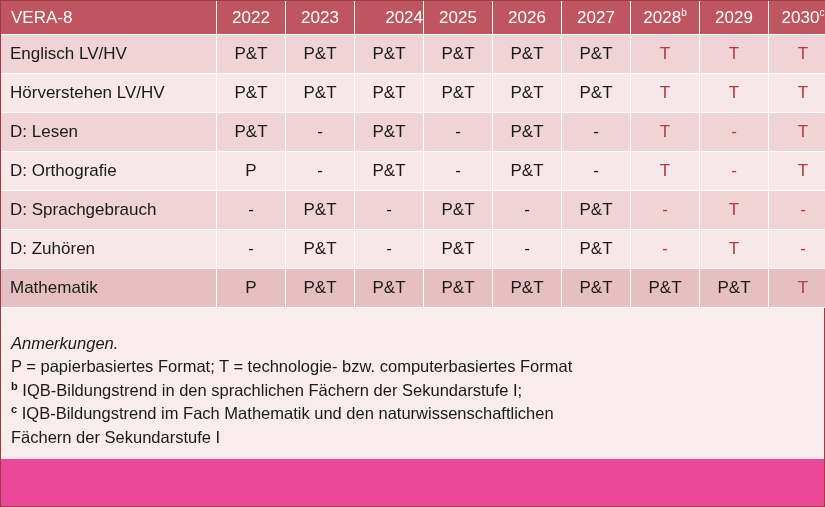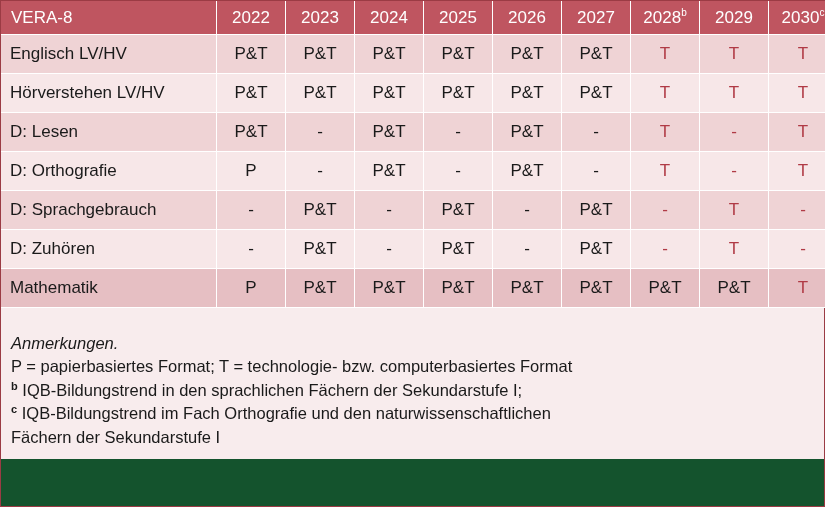--- a/index.html
+++ b/index.html
@@ -11,21 +11,21 @@
     font-family: "Liberation Sans", sans-serif;
     width: 825px;
     height: 507px;
     overflow: hidden;
   }
   .table-wrap {
     width: 825px;
     height: 507px;
     box-sizing: border-box;
     border: 1px solid #9b3b44;
-    background: #14532d;
+    background: #ec4899;
   }
   table.vera {
     border-collapse: collapse;
     width: 823px;
     table-layout: fixed;
   }
   table.vera th, table.vera td {
     padding: 0;
     margin: 0;
   }
@@ -97,21 +97,21 @@
 </head>
 <body>
 
 <div class="table-wrap">
   <table class="vera">
     <thead>
       <tr>
         <th class="row-label" style="width:205px;">VERA-8</th>
         <th style="width:68px;"><span>2022</span></th>
         <th style="width:68px;"><span>2023</span></th>
-        <th style="width:68px;"><span>2024</span></th>
+        <th style="width:68px;text-align:right;"><span>2024</span></th>
         <th style="width:68px;"><span>2025</span></th>
         <th style="width:68px;"><span>2026</span></th>
         <th style="width:68px;"><span>2027</span></th>
         <th style="width:68px;"><span>2028</span><sup>b</sup></th>
         <th style="width:68px;"><span>2029</span></th>
         <th style="width:68px;"><span>2030</span><sup>c</sup></th>
       </tr>
     </thead>
     <tbody>
       <tr class="shade-a">
@@ -198,16 +198,16 @@
         <td>P&amp;T</td>
         <td class="t-mark">T</td>
       </tr>
     </tbody>
   </table>
 
   <div class="notes">
     <p class="em">Anmerkungen.</p>
     <p>P = papierbasiertes Format; T = technologie- bzw. computerbasiertes Format</p>
     <p><sup>b</sup><span> IQB-Bildungstrend in den sprachlichen Fächern der Sekundarstufe I;</span></p>
-    <p><sup>c</sup><span> IQB-Bildungstrend im Fach Orthografie und den naturwissenschaftlichen</span></p>
+    <p><sup>c</sup><span> IQB-Bildungstrend im Fach Mathematik und den naturwissenschaftlichen</span></p>
     <p>Fächern der Sekundarstufe I</p>
   </div>
 </div>
 
 </body></html>

